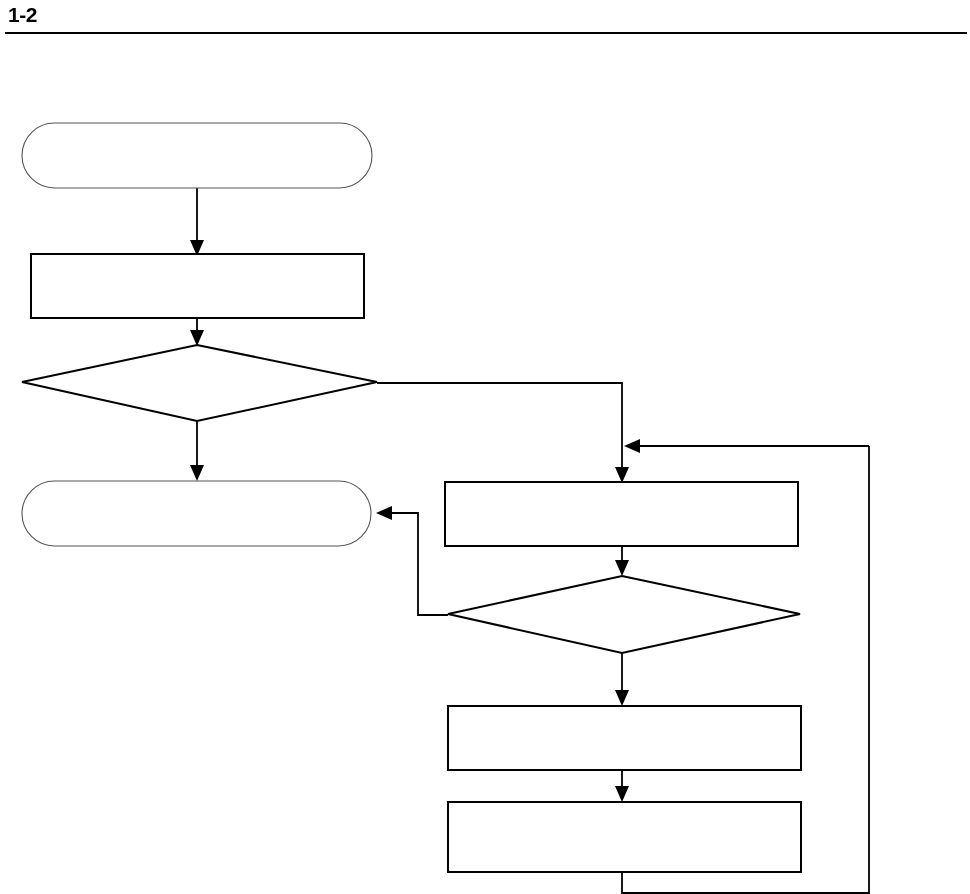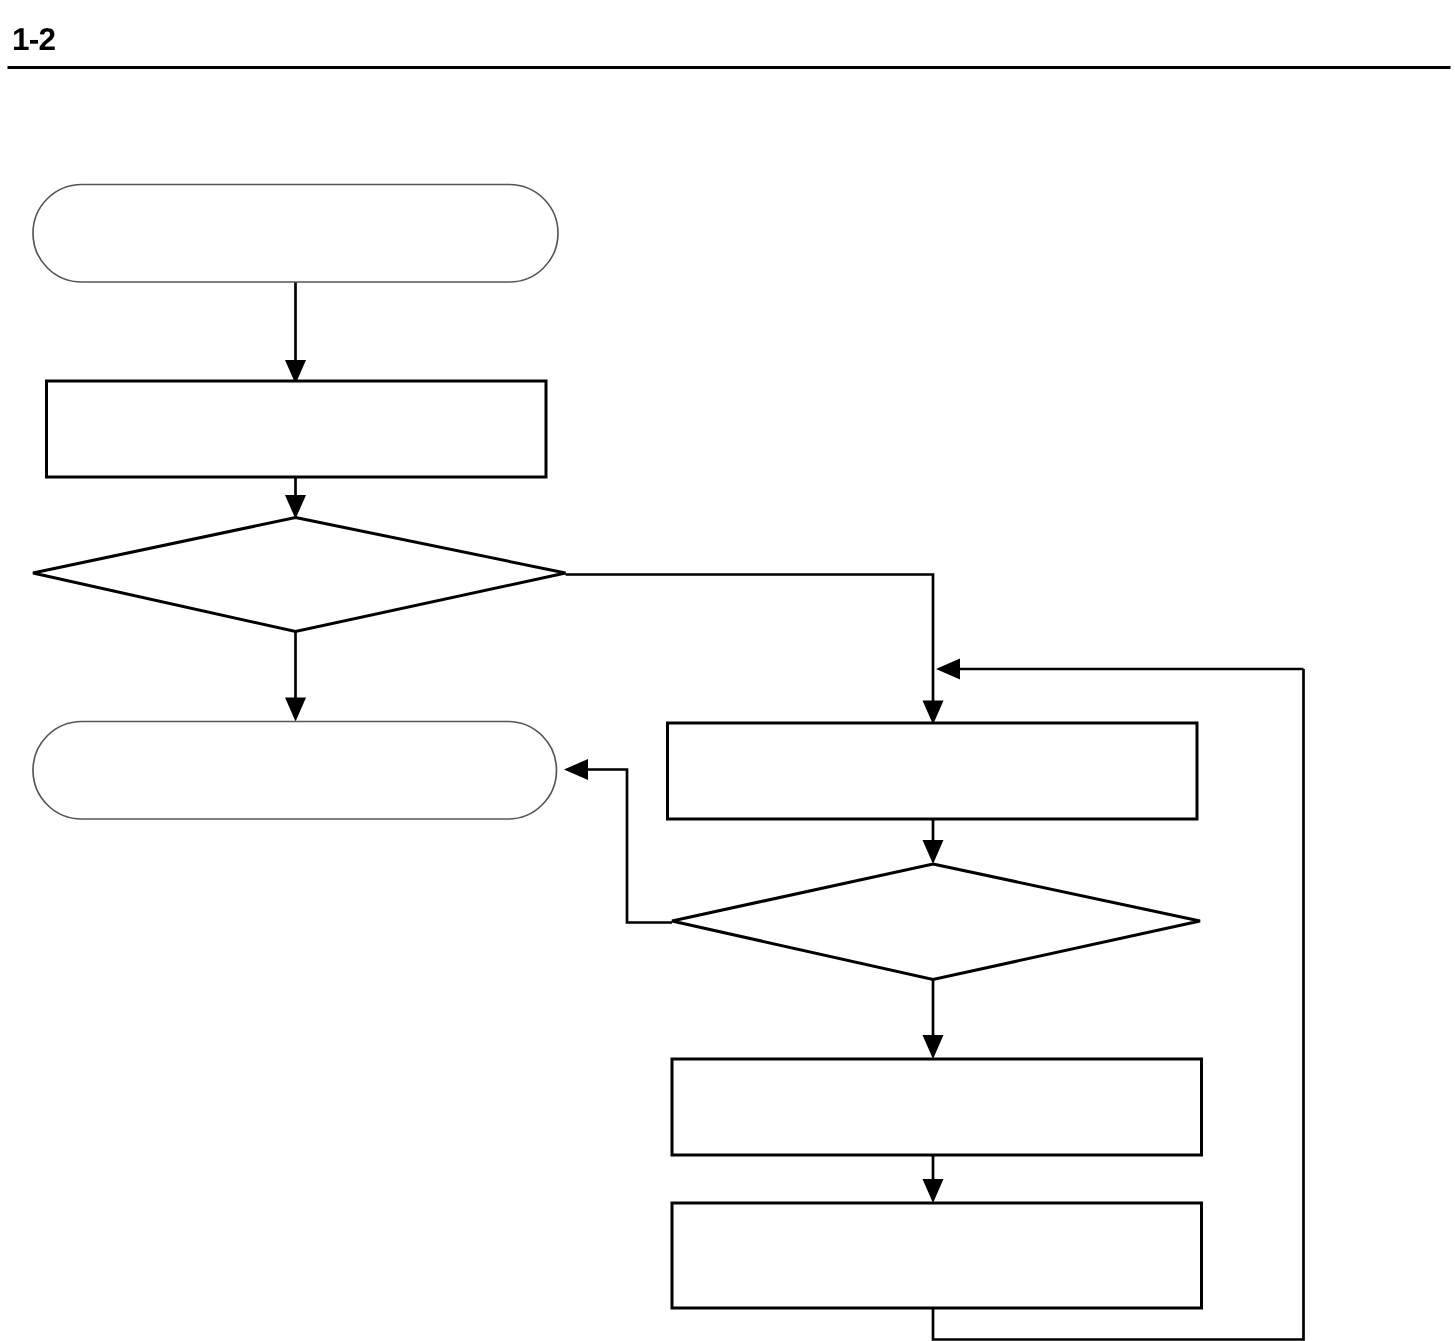--- a/index.html
+++ b/index.html
@@ -18,21 +18,20 @@
     height: 894px;
     background: #ffffff;
     overflow: hidden;
   }
   #page-header {
     position: absolute;
     left: 0;
     top: 0;
     width: 970px;
     height: 40px;
-    margin-top: 12px;
   }
   #header-label {
     position: absolute;
     left: 8px;
     top: 2px;
     font-size: 21px;
     font-weight: bold;
     letter-spacing: -0.5px;
     font-family: "Liberation Sans", sans-serif;
     line-height: 26px;

